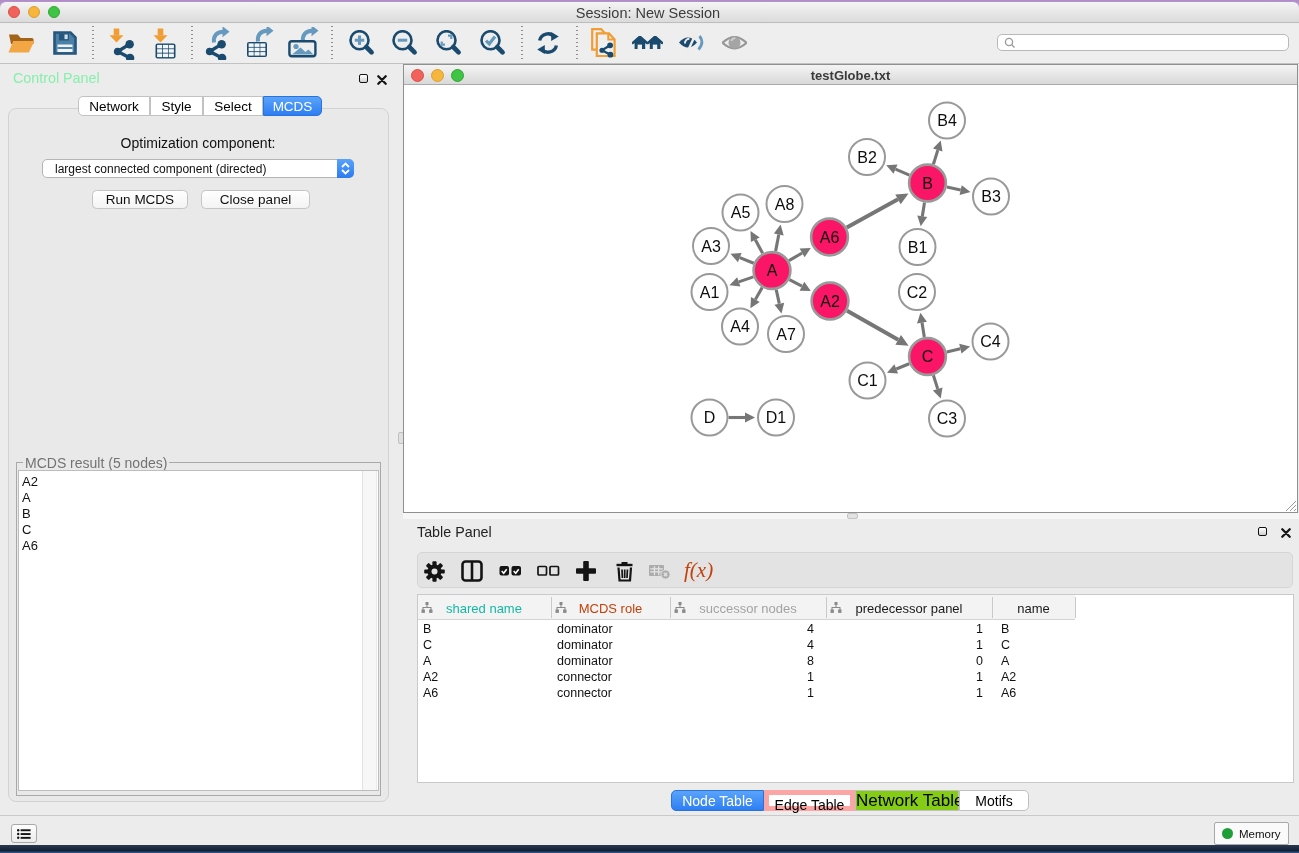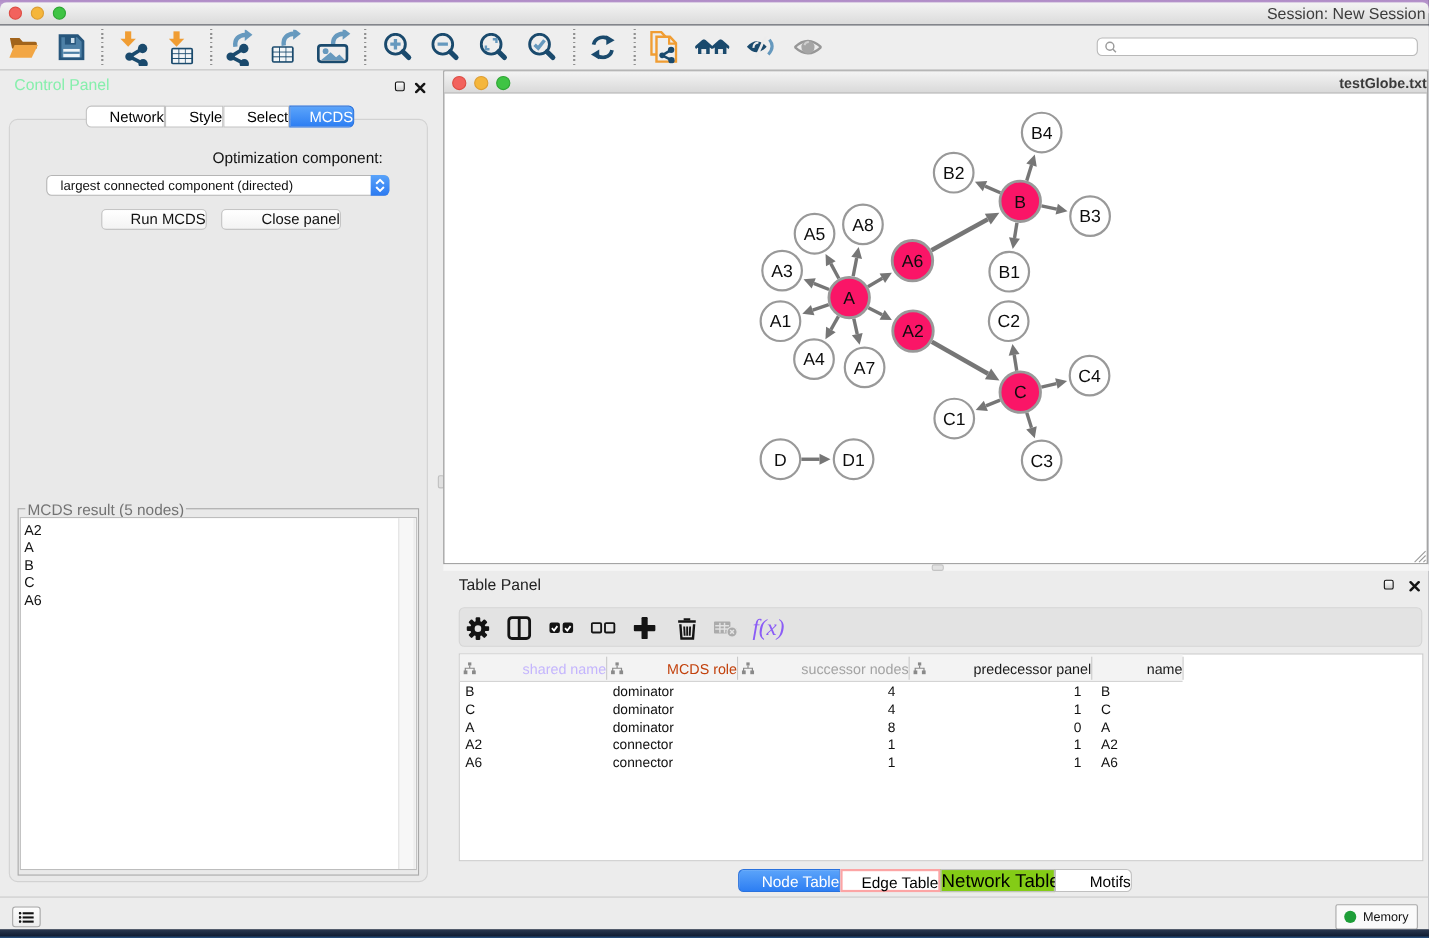--- a/index.html
+++ b/index.html
@@ -1,18 +1,18 @@
 <!DOCTYPE html>
 <html><head><meta charset="utf-8"><style>
 * { margin:0; padding:0; box-sizing:border-box; }
 html,body { width:1299px; height:853px; overflow:hidden; }
 body { font-family:"Liberation Sans", sans-serif; background:#0e1424; position:relative; }
 .abs { position:absolute; }
 .txt { position:absolute; white-space:nowrap; }
-.ctr { text-align:right; }
+.ctr { text-align:center; }
 </style></head><body>
 
 <div class="abs" style="left:0;top:0;width:1299px;height:12px;background:linear-gradient(#b08cc7,#cfb7dd)"></div>
 <div class="abs" style="left:0;top:23px;width:1299px;height:822px;background:#ececec"></div>
 <div class="abs" style="left:0;top:2px;width:1299px;height:21px;background:linear-gradient(#f4f4f4,#dbdbdb);border-bottom:1px solid #bdbdbd;border-radius:6px 6px 0 0"></div>
 <div class="abs" style="left:8px;top:6px;width:12px;height:12px;border-radius:6px;background:#f2625d;border:1px solid #dd4d44"></div>
 <div class="abs" style="left:28px;top:6px;width:12px;height:12px;border-radius:6px;background:#f5b63b;border:1px solid #dd9e33"></div>
 <div class="abs" style="left:48px;top:6px;width:12px;height:12px;border-radius:6px;background:#3fc444;border:1px solid #2fa635"></div>
 <div class="txt ctr" style="left:0;top:5px;width:1296px;font-size:14.5px;color:#3c3c3c">Session: New Session</div>
 <div class="abs" style="left:0;top:24px;width:1299px;height:40px;background:#eeeeee;border-bottom:1px solid #c2c2c2"></div>
@@ -322,24 +322,24 @@
   </svg>
 <svg style="position:absolute;left:649.0px;top:562.5px" width="22" height="17" viewBox="0 0 22 17">
     <rect x="0" y="2" width="15" height="11" rx="1" fill="#ababab"></rect>
     <rect x="1.2" y="5.2" width="12.6" height="1.3" fill="#e3e3e3"></rect>
     <rect x="1.2" y="8.2" width="12.6" height="1.3" fill="#e3e3e3"></rect>
     <rect x="4.8" y="3.2" width="1.3" height="9" fill="#e3e3e3"></rect>
     <rect x="9" y="3.2" width="1.3" height="9" fill="#e3e3e3"></rect>
     <circle cx="16.5" cy="11.5" r="4.6" fill="#ababab" stroke="#e3e3e3" stroke-width="1"></circle>
     <path d="M14.8 9.8 l3.4 3.4 M18.2 9.8 l-3.4 3.4" stroke="#e3e3e3" stroke-width="1.4"></path>
   </svg>
-<div class="txt" style="left:684px;top:558px;font-size:21px;font-style:italic;font-family:'Liberation Serif',serif;color:#8b5cf6">f(x)</div>
+<div class="txt" style="left:684px;top:558px;font-size:21px;font-style:italic;font-family:'Liberation Serif',serif;color:#c2410c">f(x)</div>
 <div class="abs" style="left:417px;top:594px;width:877px;height:189px;background:#fff;border:1px solid #c9c9c9"></div>
 <div class="abs" style="left:418px;top:595px;width:657px;height:25px;background:#f3f3f3;border-bottom:1px solid #d4d4d4"></div>
-<div class="txt ctr" style="left:417px;top:601px;width:134px;font-size:13px;color:#c4b5fd">shared name</div>
+<div class="txt ctr" style="left:417px;top:601px;width:134px;font-size:13px;color:#14b8a6">shared name</div>
 <svg style="position:absolute;left:421px;top:602px" width="12" height="12" viewBox="0 0 12 12">
     <rect x="4.5" y="0" width="3" height="3" fill="#8a8a8a"></rect>
     <path d="M6 3 v2.5 M2 8 v-2.5 h8 v2.5" fill="none" stroke="#8a8a8a" stroke-width="1.1"></path>
     <rect x="0.5" y="7.5" width="3.4" height="3.4" fill="#8a8a8a"></rect>
     <rect x="8.1" y="7.5" width="3.4" height="3.4" fill="#8a8a8a"></rect>
   </svg>
 <div class="abs" style="left:551px;top:597px;width:1px;height:21px;background:#c9c9c9"></div>
 <div class="txt ctr" style="left:551px;top:601px;width:119px;font-size:13px;color:#c2410c">MCDS role</div>
 <svg style="position:absolute;left:555px;top:602px" width="12" height="12" viewBox="0 0 12 12">
     <rect x="4.5" y="0" width="3" height="3" fill="#8a8a8a"></rect>
@@ -385,21 +385,21 @@
 <div class="txt" style="left:557px;top:670px;font-size:12.5px;color:#111">connector</div>
 <div class="txt" style="left:730px;top:670px;width:84px;text-align:right;font-size:12.5px;color:#111">1</div>
 <div class="txt" style="left:899px;top:670px;width:84px;text-align:right;font-size:12.5px;color:#111">1</div>
 <div class="txt" style="left:1001px;top:670px;font-size:12.5px;color:#111">A2</div>
 <div class="txt" style="left:423px;top:686px;font-size:12.5px;color:#111">A6</div>
 <div class="txt" style="left:557px;top:686px;font-size:12.5px;color:#111">connector</div>
 <div class="txt" style="left:730px;top:686px;width:84px;text-align:right;font-size:12.5px;color:#111">1</div>
 <div class="txt" style="left:899px;top:686px;width:84px;text-align:right;font-size:12.5px;color:#111">1</div>
 <div class="txt" style="left:1001px;top:686px;font-size:12.5px;color:#111">A6</div>
 <div class="txt ctr" style="left:671px;top:790px;width:93px;height:21px;line-height:20px;font-size:14px;border-radius:5px 0 0 5px;background:linear-gradient(#5ba4fa,#2d7ef3);color:#fff;border:1px solid #2a72dd;">Node Table</div>
-<div class="txt ctr" style="left:764px;top:790px;width:91px;height:21px;line-height:20px;font-size:14px;background:#fff;color:#000;border:2px solid #fca5a5;">Edge Table</div>
+<div class="txt ctr" style="left:764px;top:790px;width:91px;height:21px;line-height:20px;font-size:14px;background:#fff;color:#000;border:5px solid #fca5a5;">Edge Table</div>
 <div class="txt ctr" style="left:855px;top:790px;width:104px;height:21px;line-height:20px;font-size:17px;background:#84cc16;color:#000;border:1px solid #c0c0c0;">Network Table</div>
 <div class="txt ctr" style="left:959px;top:790px;width:70px;height:21px;line-height:20px;font-size:14px;border-radius:0 5px 5px 0;background:#fff;color:#000;border:1px solid #c0c0c0;">Motifs</div>
 <div class="abs" style="left:0;top:815px;width:1299px;height:1px;background:#c9c9c9"></div>
 <div class="abs" style="left:11px;top:824px;width:26px;height:19px;background:linear-gradient(#fdfdfd,#ededed);border:1px solid #a8a8a8;border-radius:3px"></div>
 <svg class="abs" style="left:17px;top:829px" width="14" height="10" viewBox="0 0 14 10">
     <circle cx="1.2" cy="1.2" r="1.2" fill="#141414"></circle>
     <circle cx="1.2" cy="5" r="1.2" fill="#141414"></circle>
     <circle cx="1.2" cy="8.8" r="1.2" fill="#141414"></circle>
     <rect x="3.6" y="0.3" width="10" height="1.9" fill="#141414"></rect>
     <rect x="3.6" y="4.1" width="10" height="1.9" fill="#141414"></rect>

